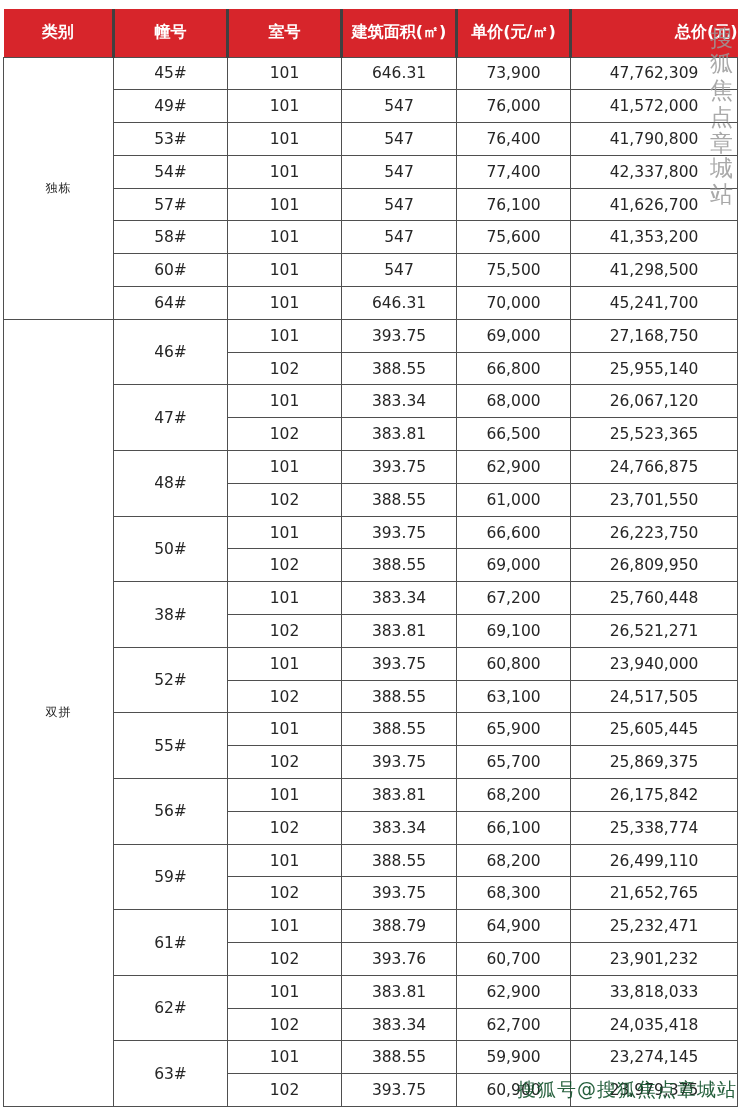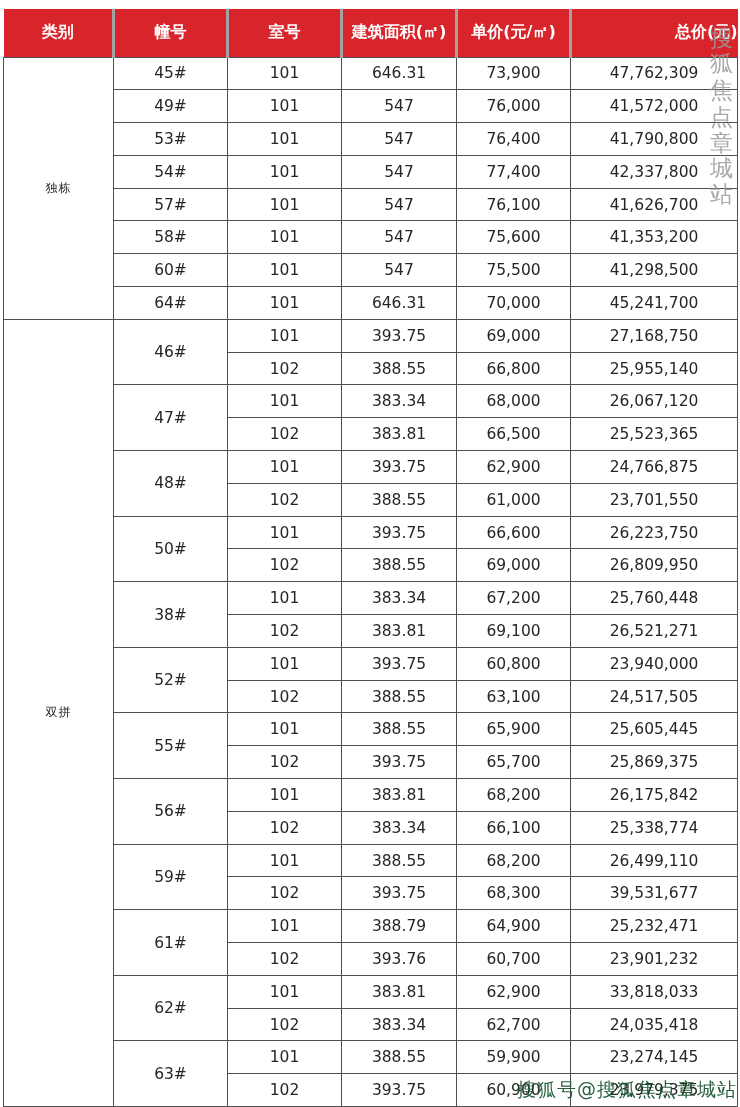--- a/index.html
+++ b/index.html
@@ -17,21 +17,21 @@
     font-family:"DejaVu Sans","Liberation Sans",sans-serif;
   }
   table.price-table{
     position:absolute;left:3px;top:9px;width:734px;
     border-collapse:collapse;table-layout:fixed;
   }
   .price-table th{
     background:var(--header-bg);color:var(--header-text);
     font-size:16px;font-weight:bold;height:48px;padding:0;
     text-align:center;vertical-align:middle;
-    border:none;border-left:3px solid #ffffff;border-right:3px solid #a3a3a3;
+    border:none;border-left:3px solid #ffffff;border-right:3px solid #404040;
   }
   .price-table th:first-child{border-left:none;}
   .price-table th:last-child{border-right:none;text-align:right;}
   .price-table td{
     border:1px solid var(--border);
     height:32.8px;padding:0;
     text-align:center;vertical-align:middle;
     font-size:15.5px;color:var(--text);
     overflow:hidden;white-space:nowrap;
   }
@@ -237,21 +237,21 @@
         <td rowspan="2">59#</td>
         <td>101</td>
         <td>388.55</td>
         <td>68,200</td>
         <td>26,499,110</td>
       </tr>
       <tr>
         <td>102</td>
         <td>393.75</td>
         <td>68,300</td>
-        <td>39,531,677</td>
+        <td>21,652,765</td>
       </tr>
       <tr>
         <td rowspan="2">61#</td>
         <td>101</td>
         <td>388.79</td>
         <td>64,900</td>
         <td>25,232,471</td>
       </tr>
       <tr>
         <td>102</td>

